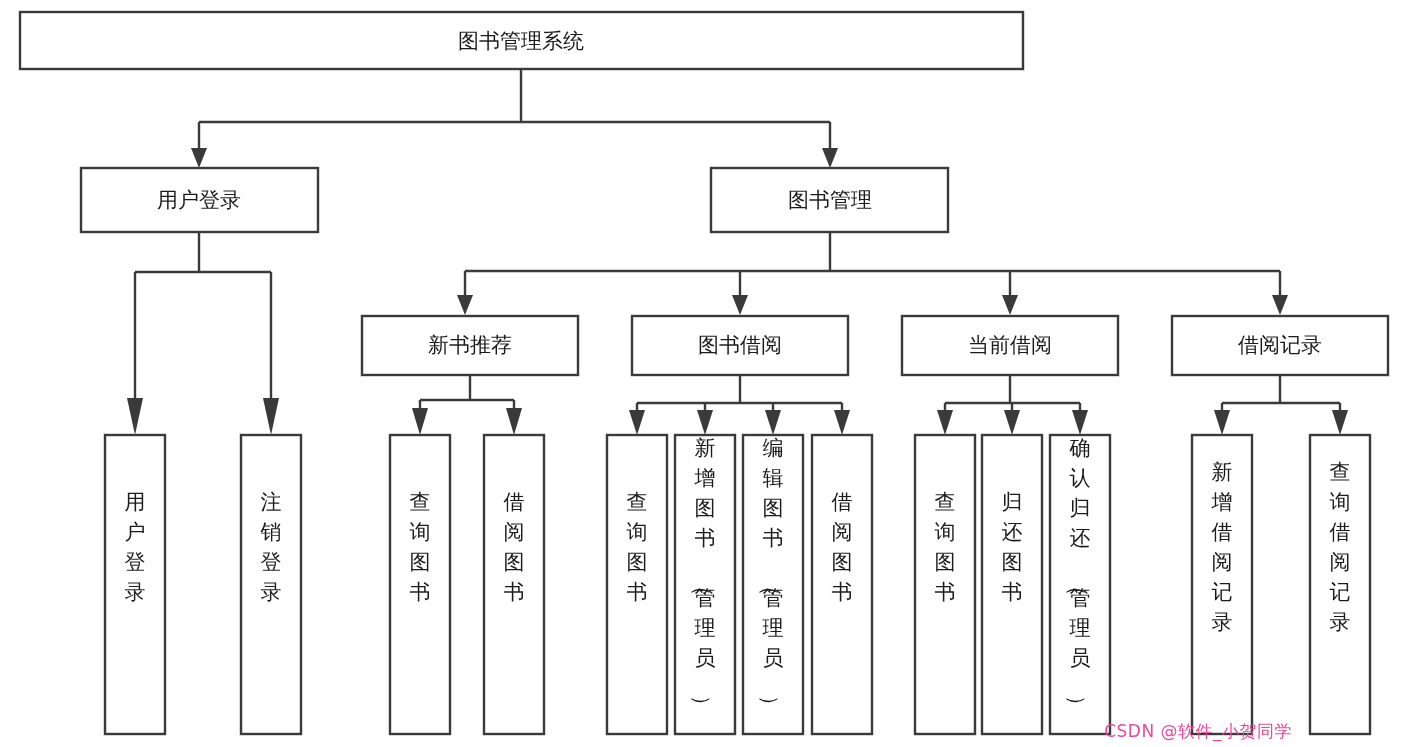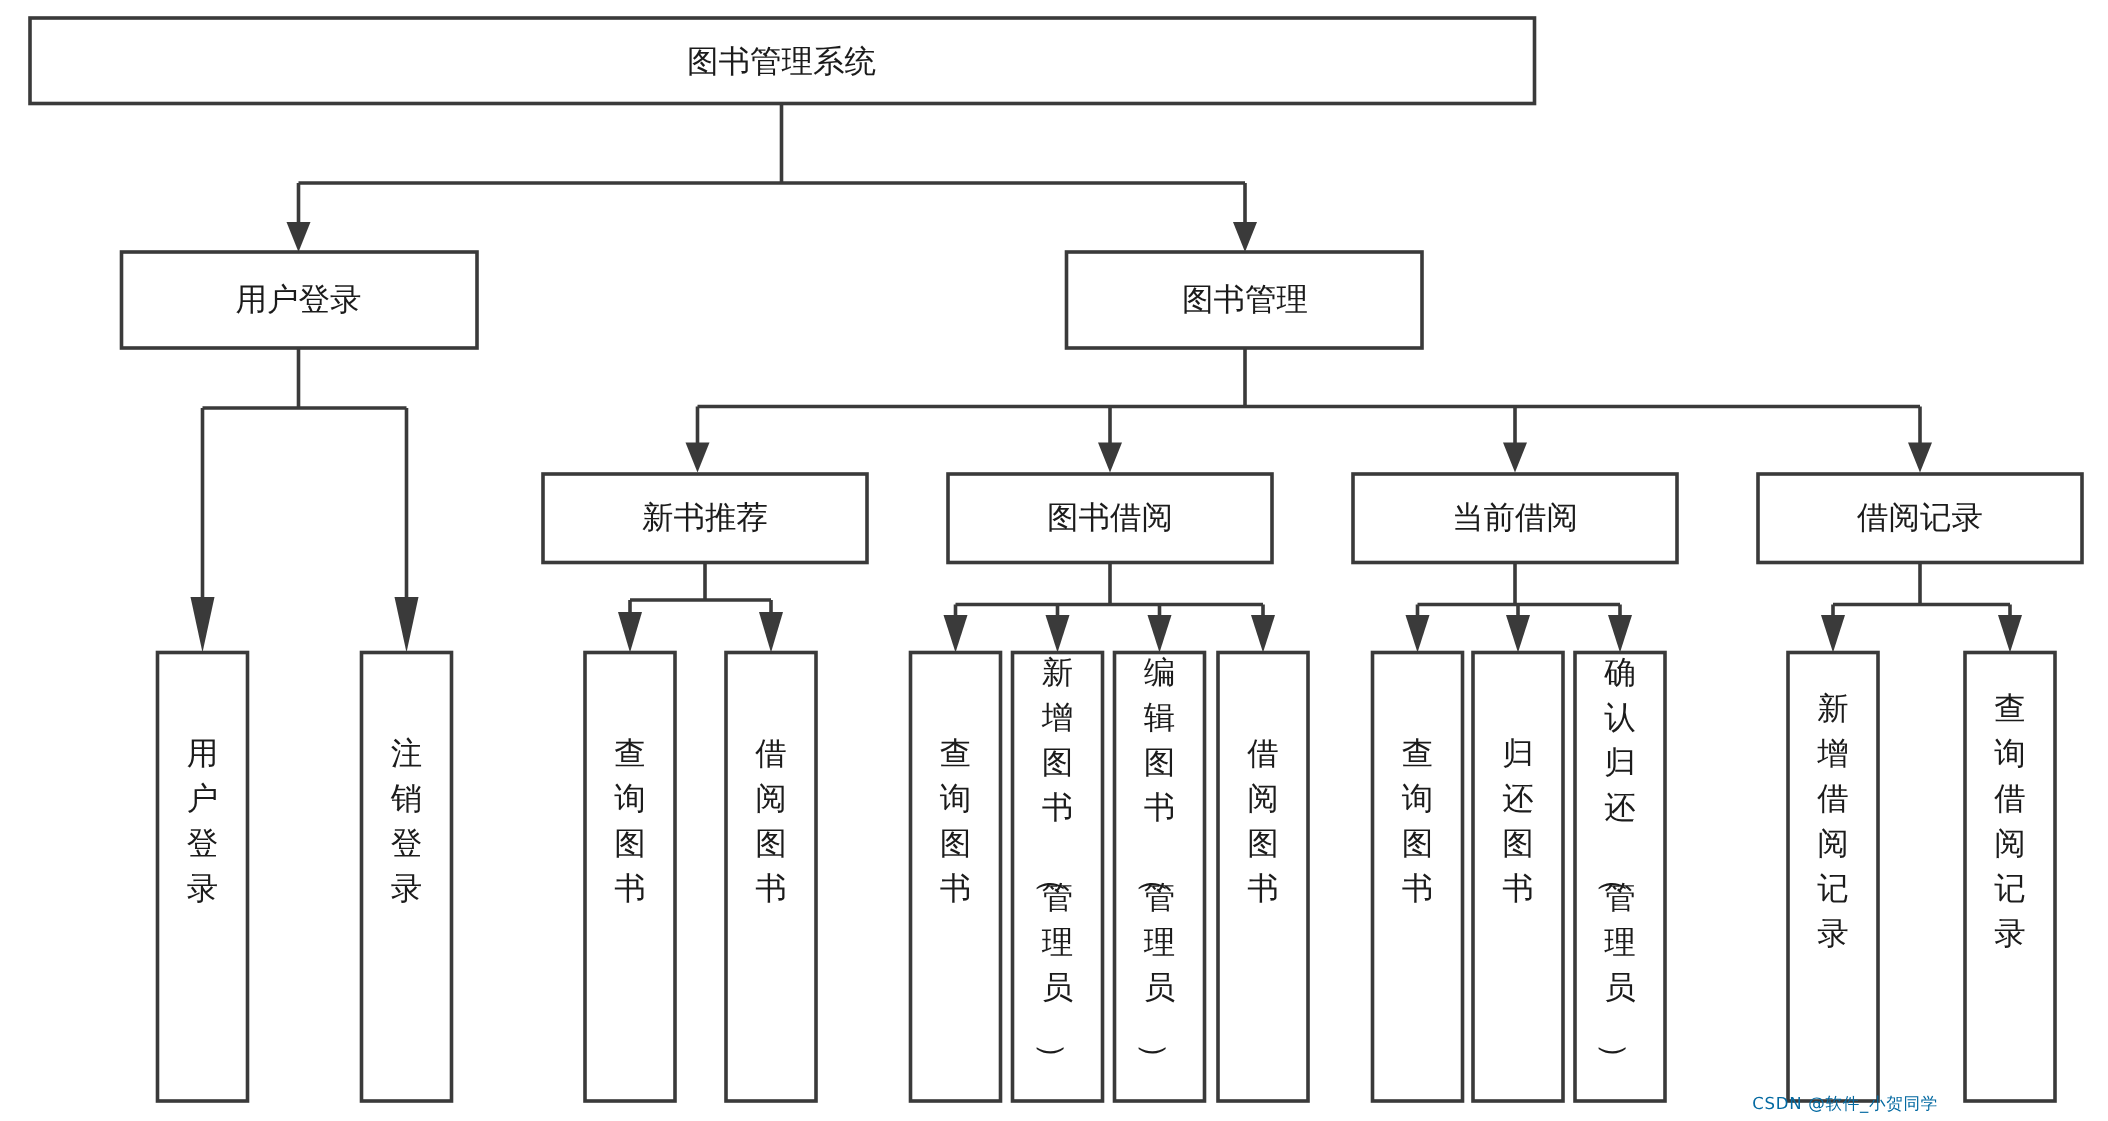--- a/index.html
+++ b/index.html
@@ -54,22 +54,22 @@
     font-family: "DejaVu Sans", "Liberation Sans", sans-serif;
     font-size: 21px;
     fill: #1b1b1b;
     text-anchor: middle;
   }
   .watermark {
     position: absolute;
     right: 8px;
     bottom: 4px;
     font-family: "DejaVu Sans", "Liberation Sans", sans-serif;
-    font-size: 11px;
-    color: #0369a1;
+    font-size: 17px;
+    color: #ec4899;
     letter-spacing: 0.5px;
     white-space: nowrap;
     user-select: none;
   }
 </style>
 </head>
 <body>
 
 <div id="diagram-root">
 

